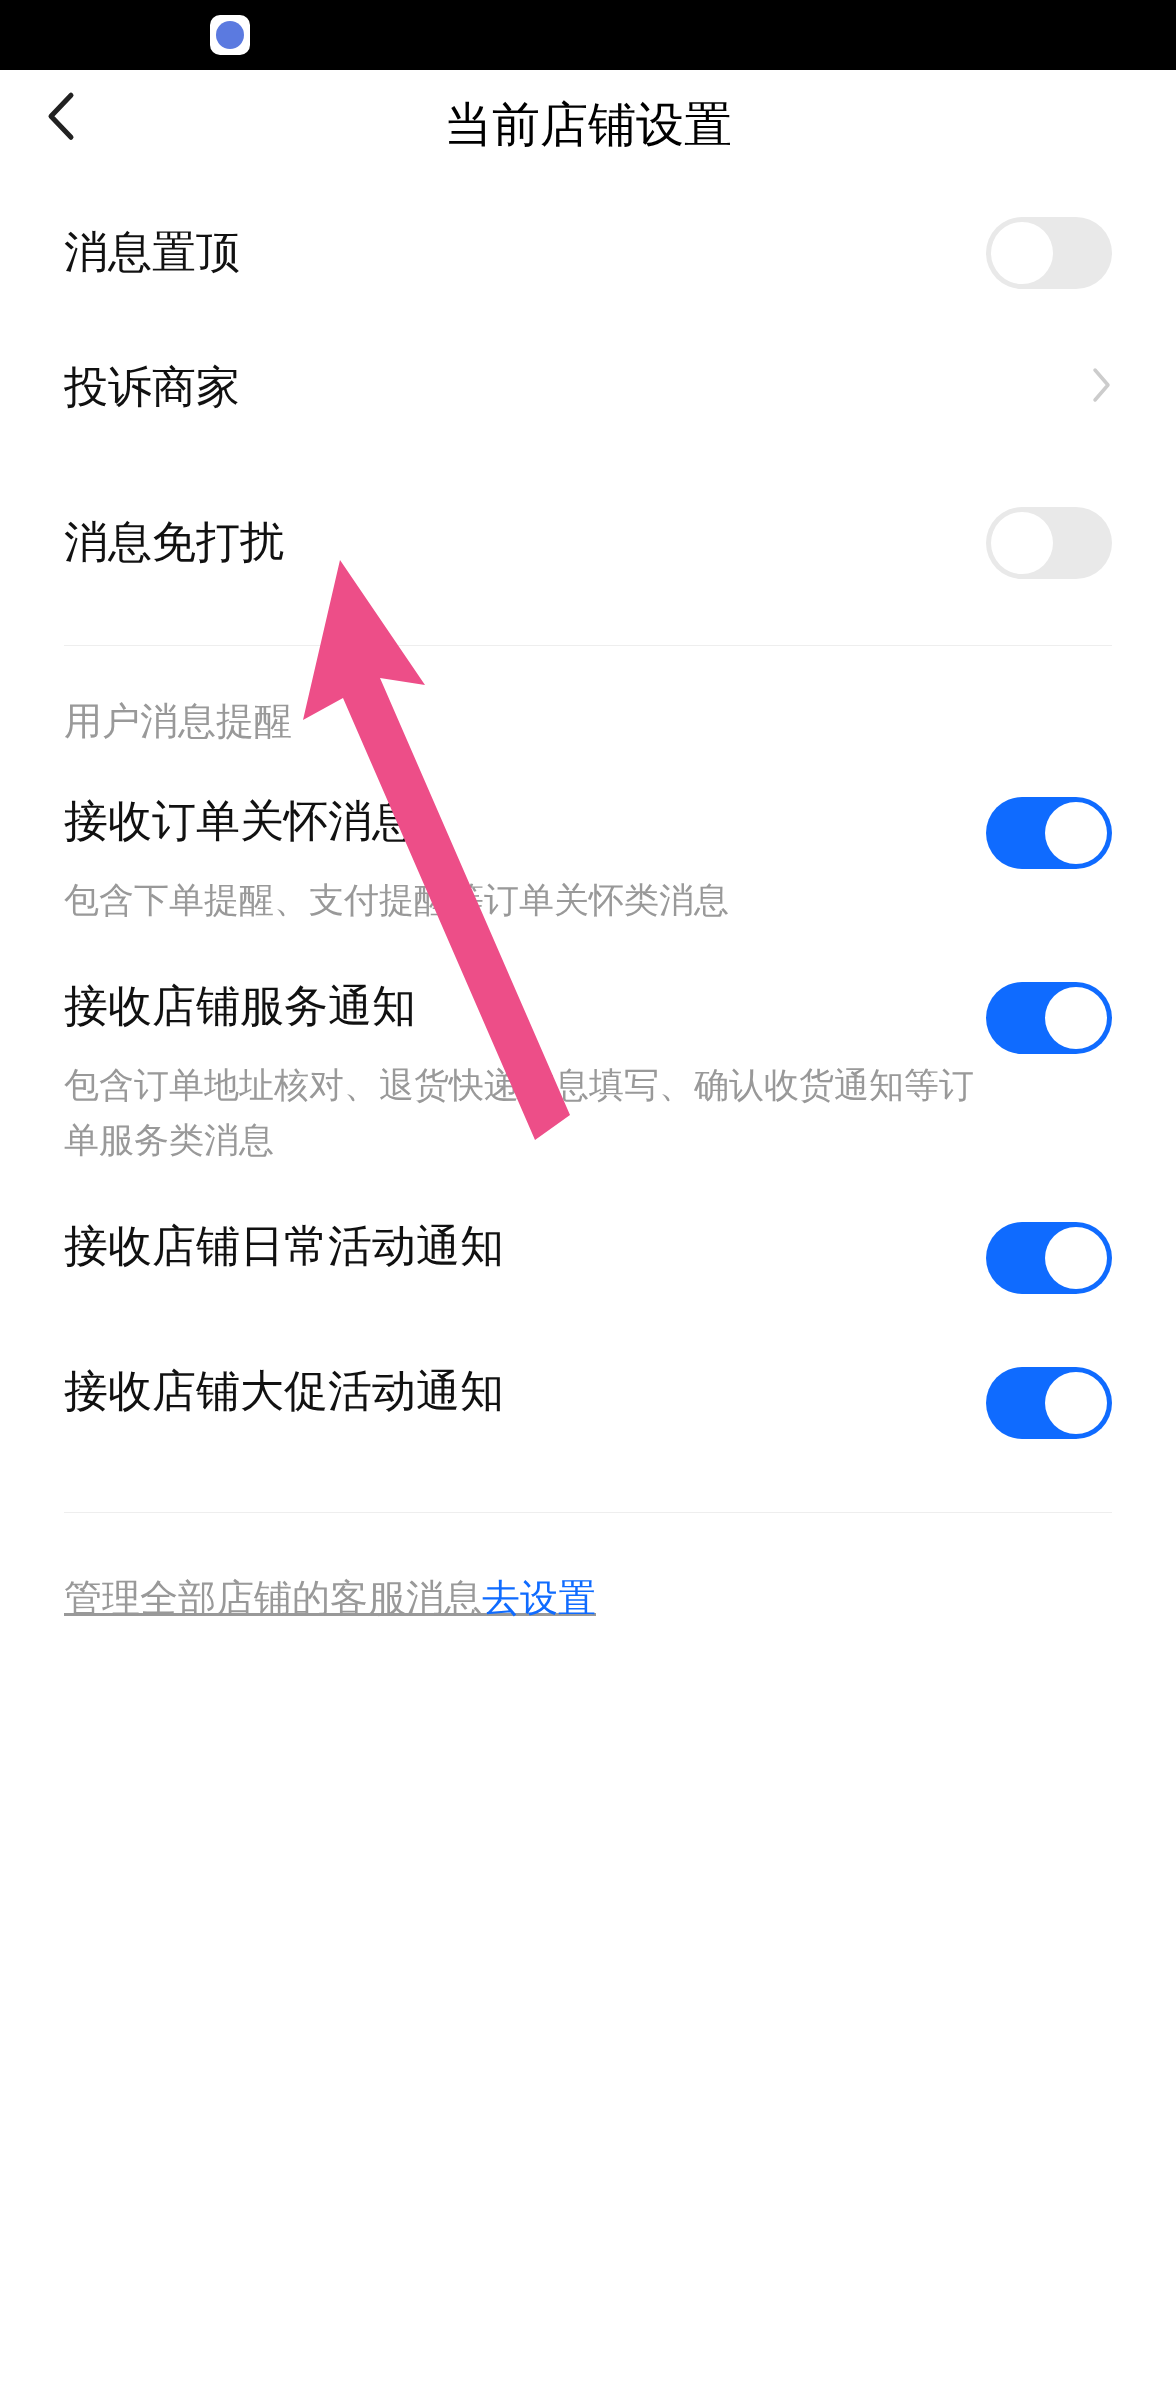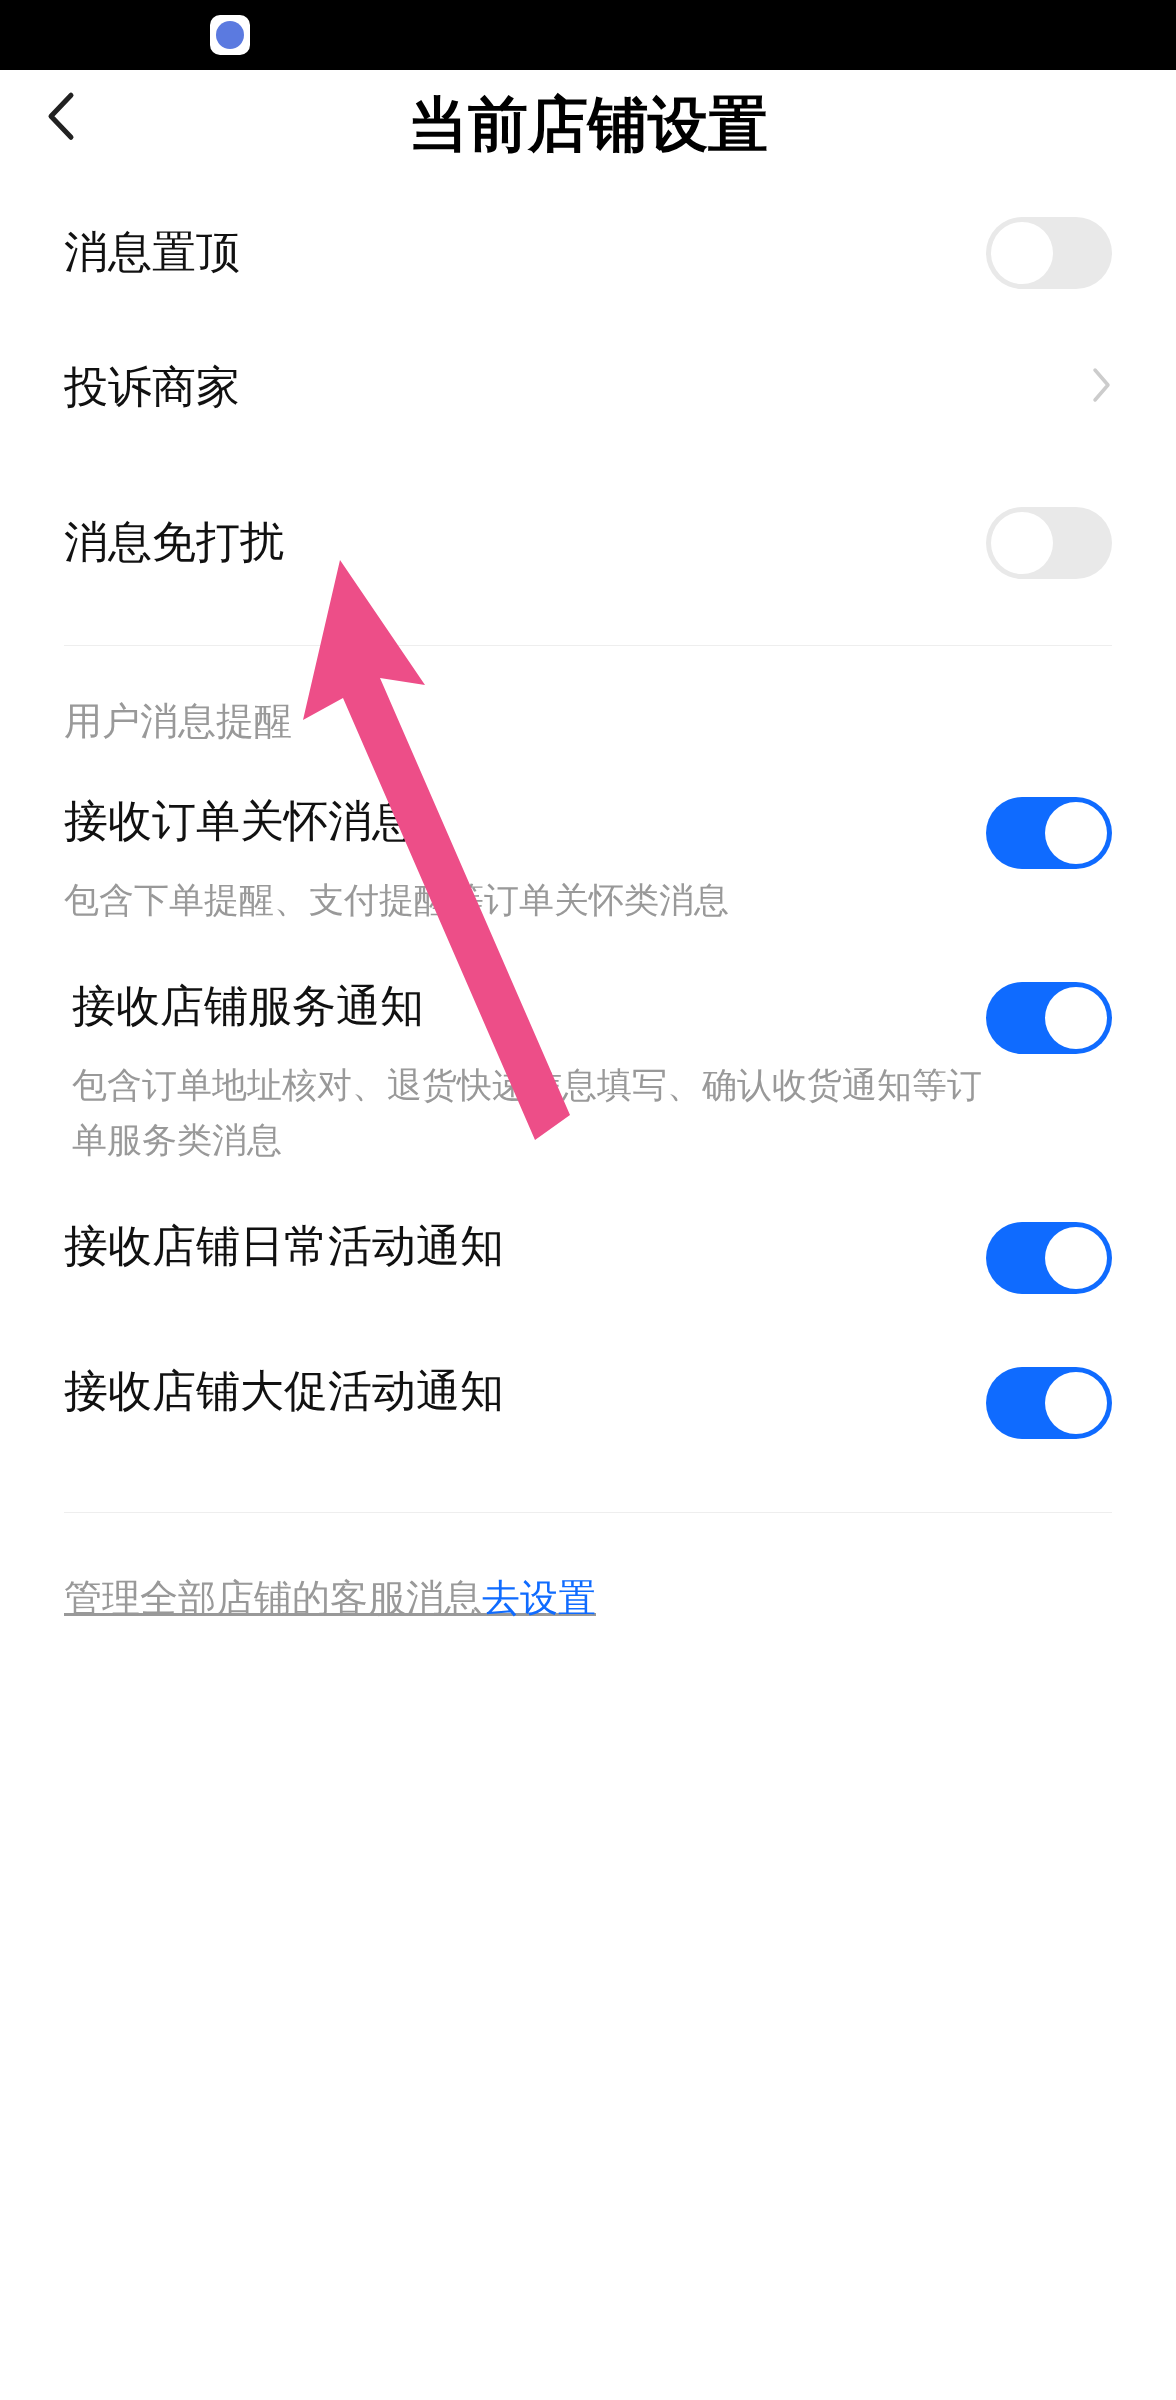--- a/index.html
+++ b/index.html
@@ -49,22 +49,22 @@
       position: absolute;
       left: 45px;
       font-size: 56px;
       color: #222;
       font-weight: 300;
       cursor: pointer;
       top: 50%;
       transform: translateY(-55%);
     }
     .nav-title {
-      font-size: 60px;
-      font-weight: 700;
+      font-size: 48px;
+      font-weight: 400;
       color: #000;
     }
     .content {
       padding: 0 64px;
     }
     .row {
       display: flex;
       align-items: center;
       justify-content: space-between;
       min-height: 145px;
@@ -203,21 +203,21 @@
   <div class="row" style="align-items:flex-start;">
     <div class="row-main">
       <div class="row-label">接收订单关怀消息</div>
       <div class="row-desc">包含下单提醒、支付提醒等订单关怀类消息</div>
     </div>
     <div class="toggle toggle-on" style="margin-top:5px;">
       <div class="toggle-knob"></div>
     </div>
   </div>
 
-  <div class="row" style="align-items:flex-start;margin-left:8px;">
+  <div class="row" style="align-items:flex-start;">
     <div class="row-main">
       <div class="row-label">接收店铺服务通知</div>
       <div class="row-desc">包含订单地址核对、退货快递信息填写、确认收货通知等订单服务类消息</div>
     </div>
     <div class="toggle toggle-on" style="margin-top:5px;">
       <div class="toggle-knob"></div>
     </div>
   </div>
 
   <div class="row" style="align-items:flex-start;gap:22px;">

